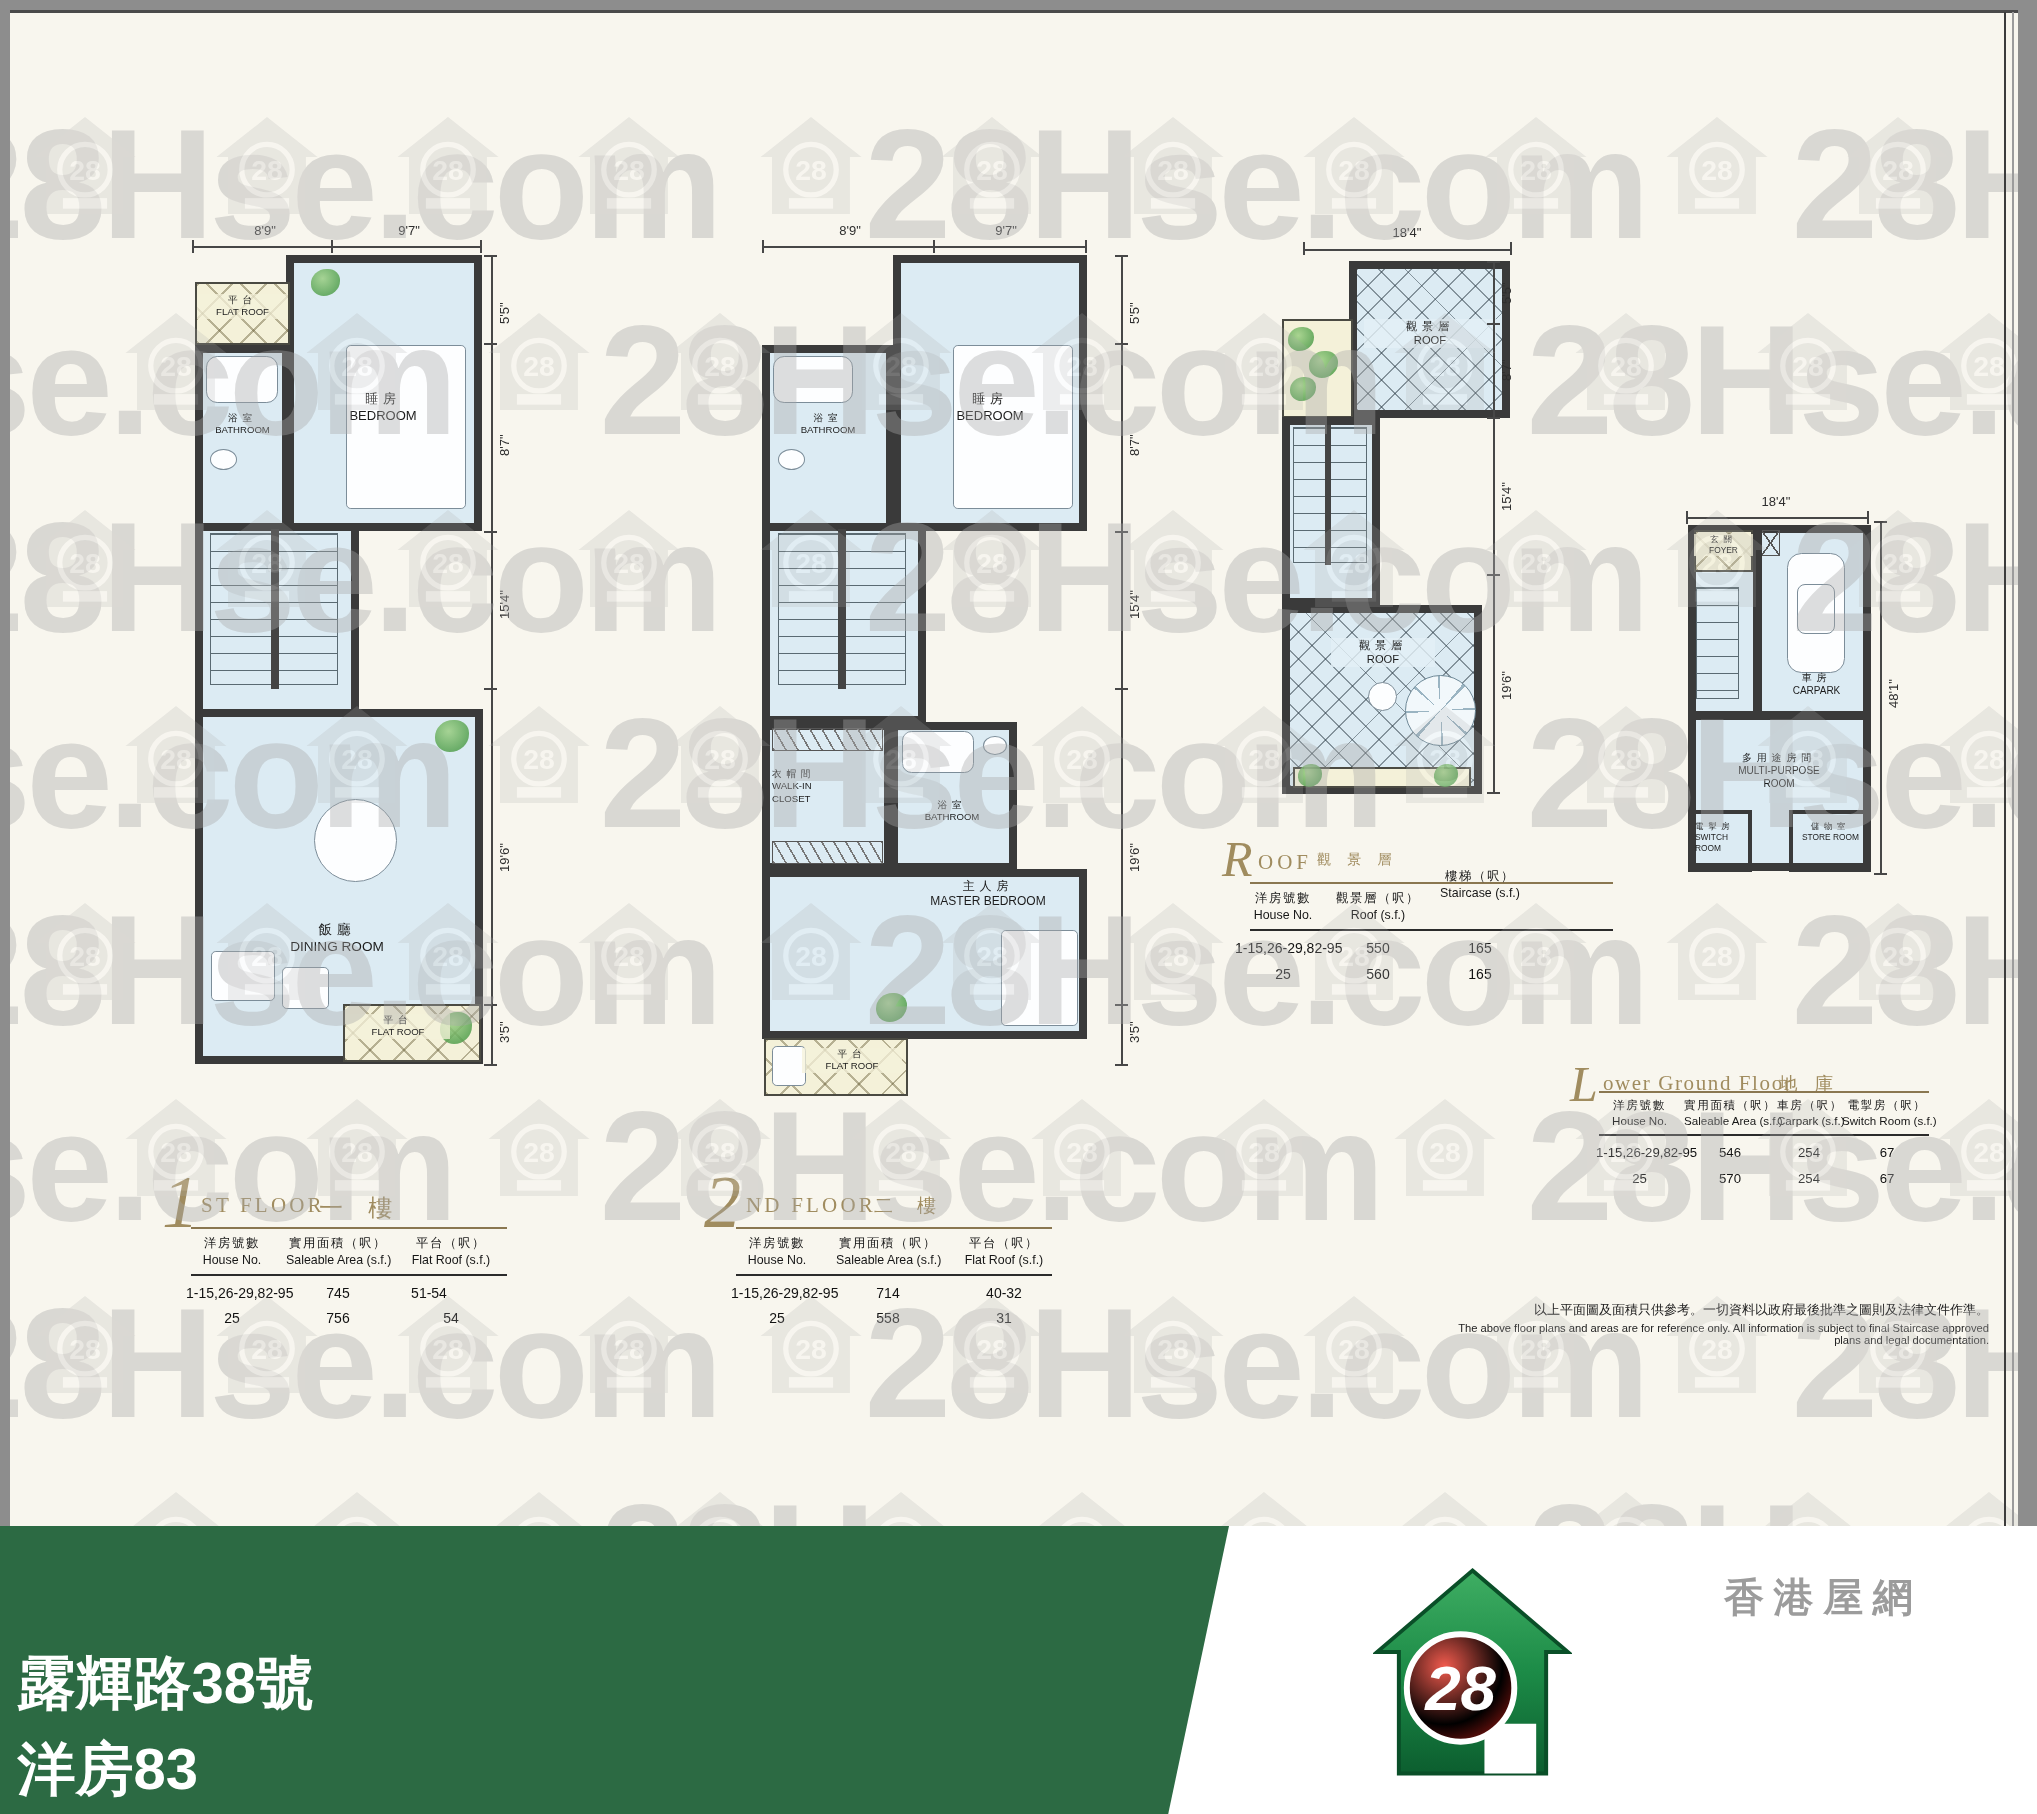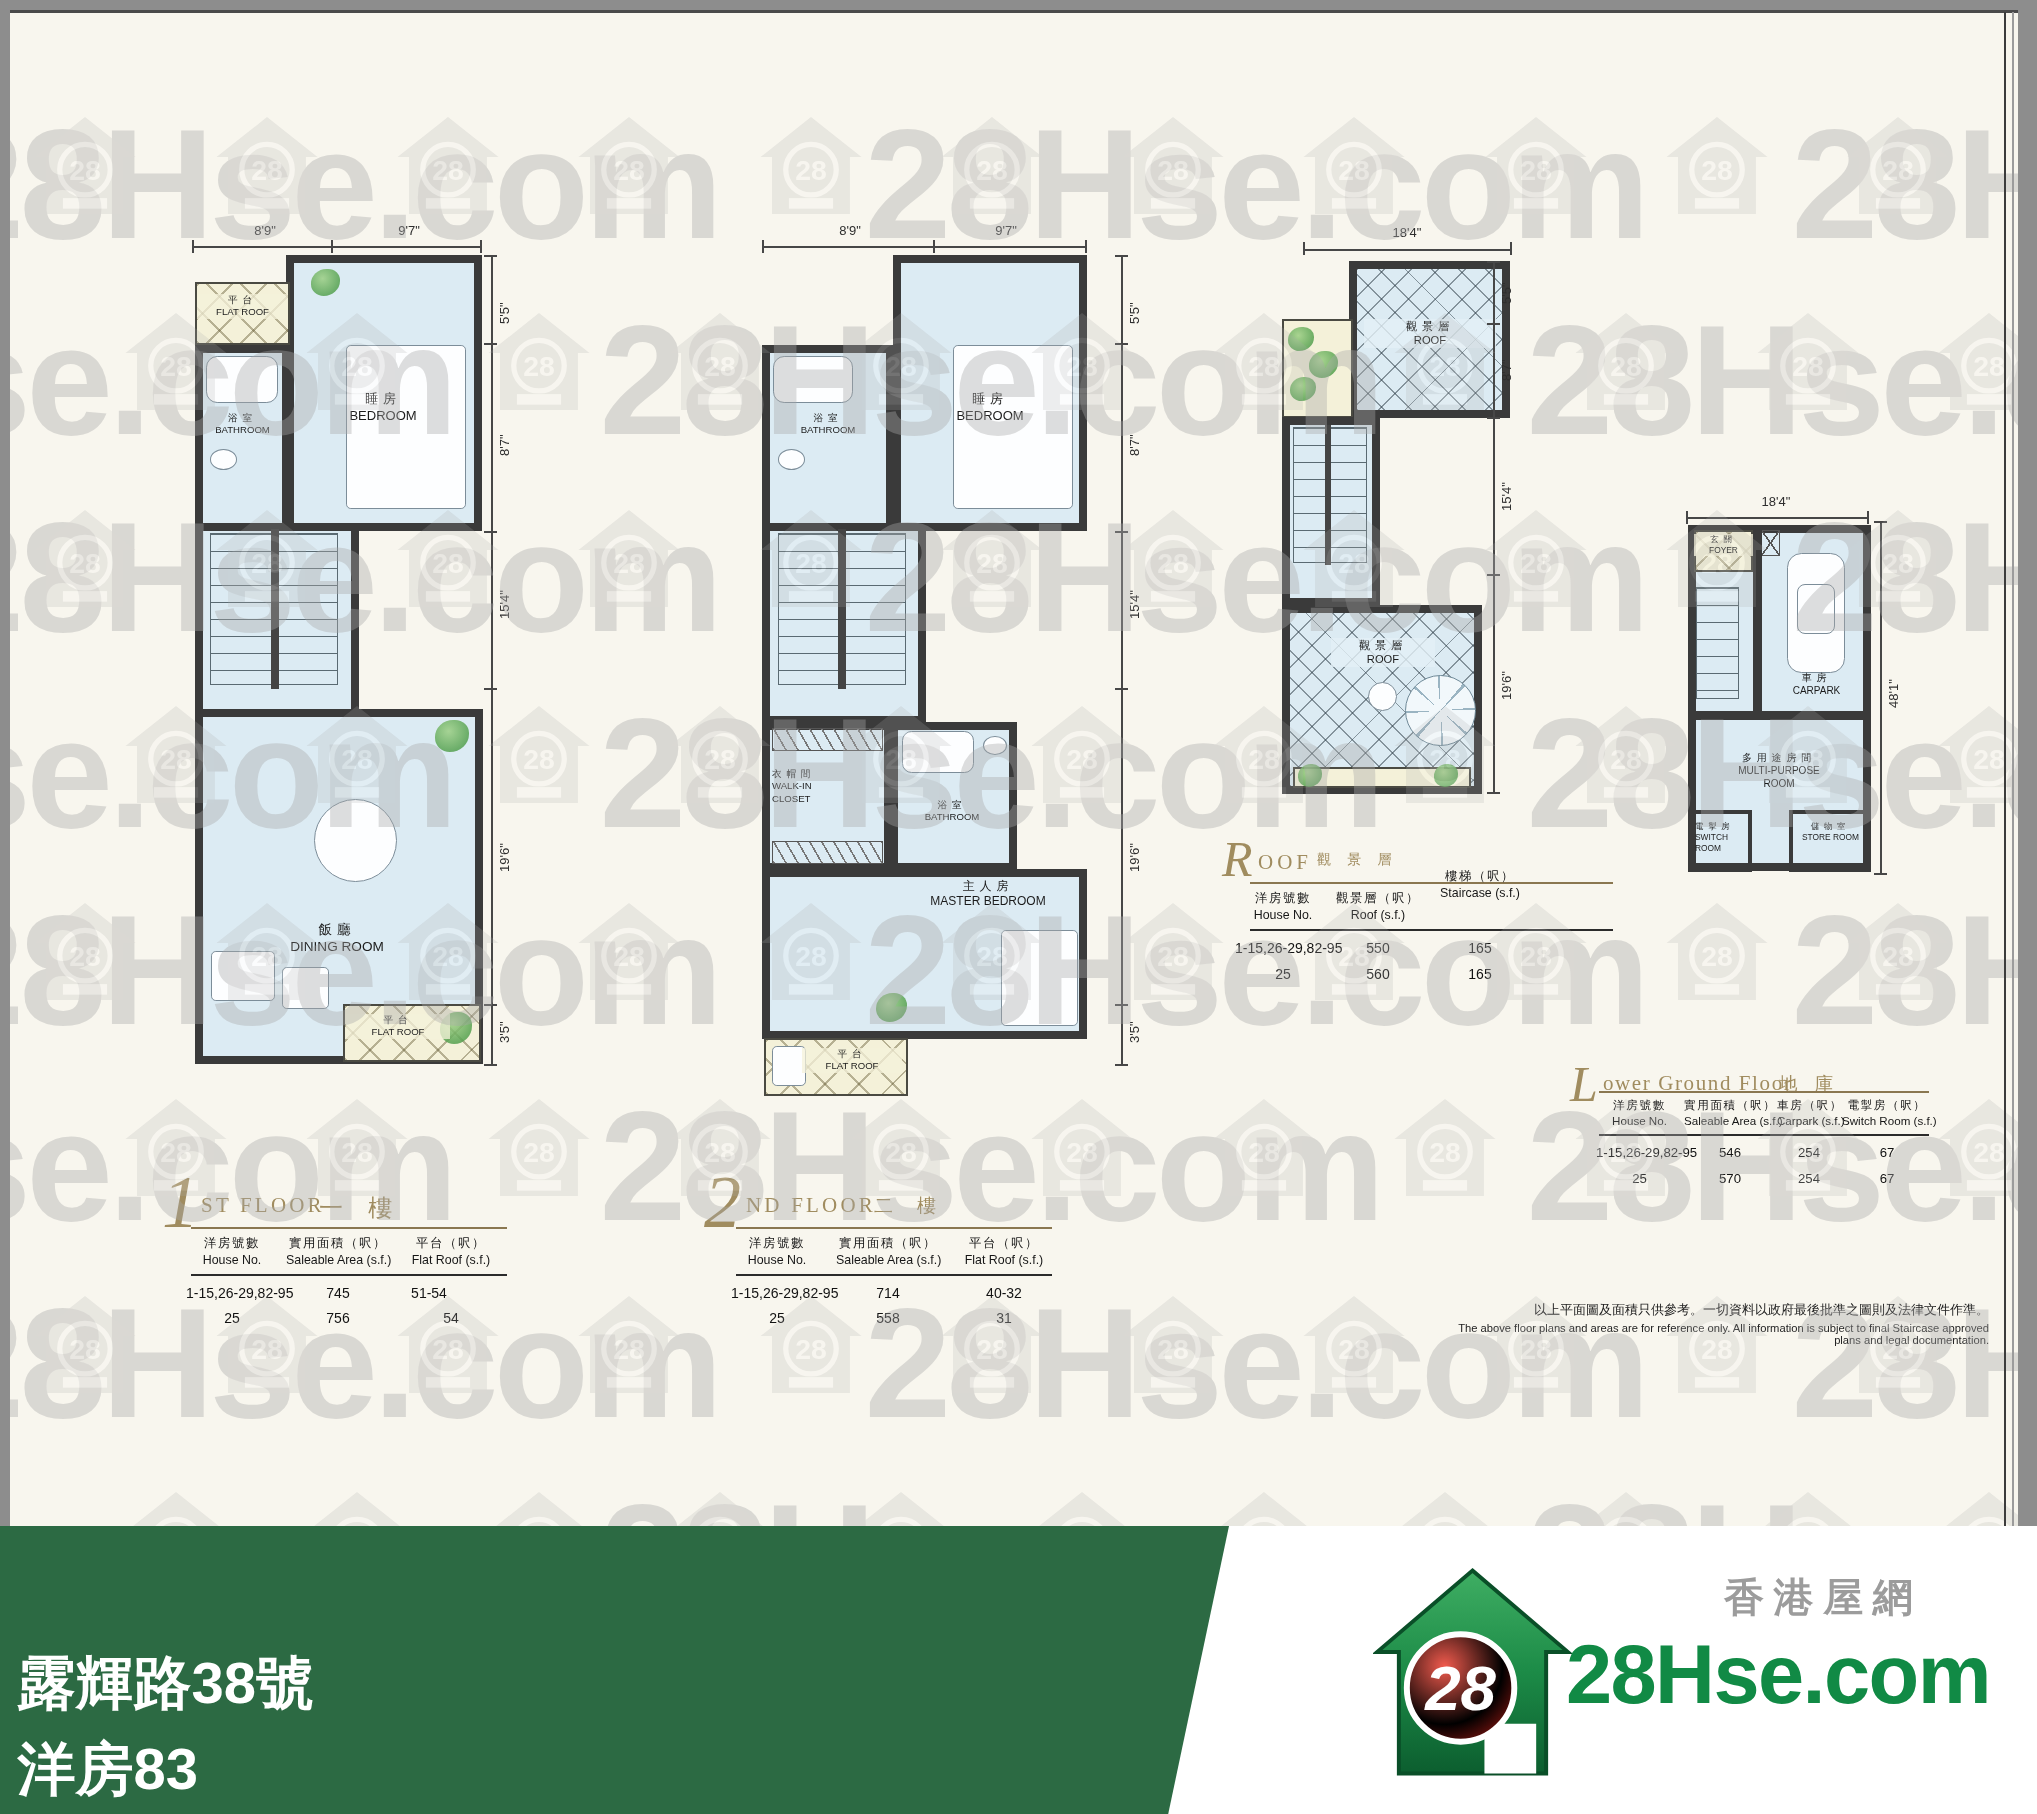--- a/index.html
+++ b/index.html
@@ -942,16 +942,15 @@
         <stop offset="0" stop-color="#f15b4e"></stop>
           <stop offset="0.6" stop-color="#d software92b23"></stop>
           <stop offset="1" stop-color="#a81a14"></stop>
       </radialGradient>
     </defs>
     <path d="M50 3 L98 44 L87 44 L87 105 L13 105 L13 44 L2 44 Z" fill="url(#gGreen)" stroke="#0a4f28" stroke-width="2"></path>
     <rect x="56" y="80" width="26" height="25" fill="#ffffff"></rect>
     <circle cx="44" cy="62" r="27" fill="url(#gRed)" stroke="#ffffff" stroke-width="3"></circle>
     <text x="44" y="73" text-anchor="middle" font-family="Liberation Sans, sans-serif" font-weight="bold" font-style="italic" font-size="32" fill="#ffffff">28</text>
   </svg>
-  <div id="logo-brand" style="left:1566px;top:1627px;font-size:83px;position:fixed">28Hse.com</div>
   <div id="logo-tagline" style="left:1724px;top:1570px;font-size:40px;position:fixed">香港屋網</div>
 </div>
 
 
 </body></html>

